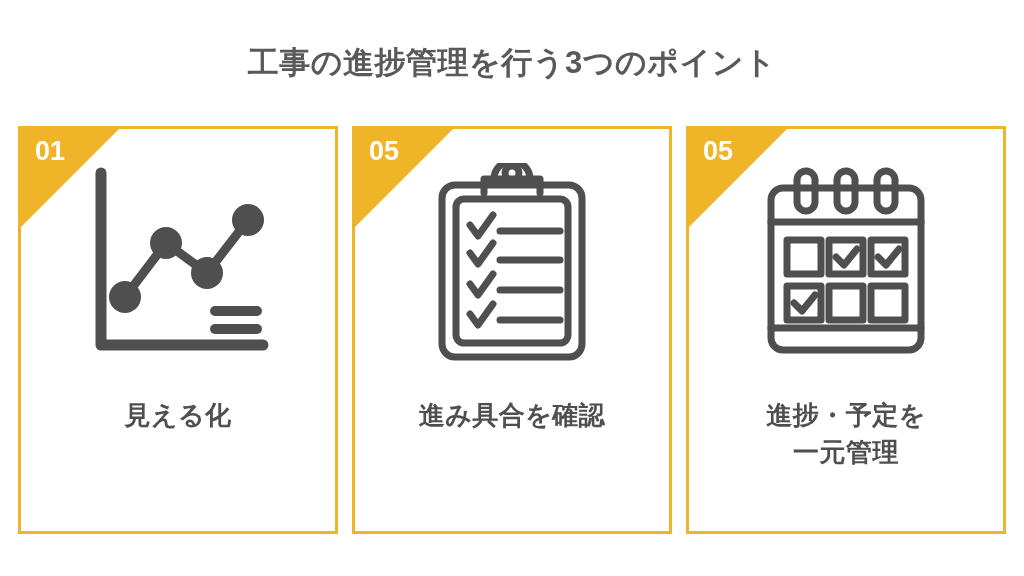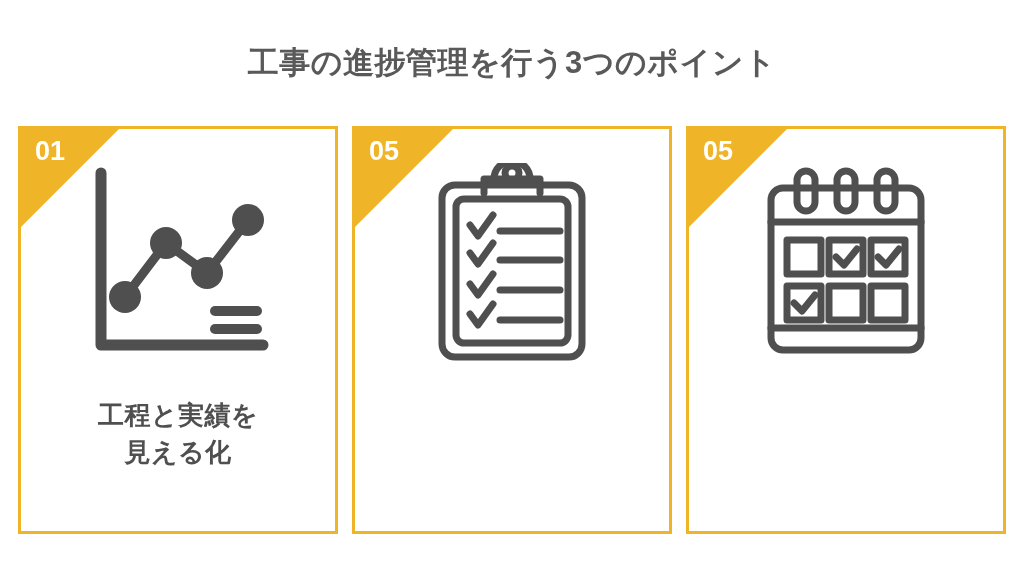--- a/index.html
+++ b/index.html
@@ -131,21 +131,20 @@
             <circle cx="165" cy="57" r="16"></circle>
           </g>
           <g stroke="#4f4f4f" stroke-width="10" stroke-linecap="round">
             <line x1="132" y1="148" x2="174" y2="148"></line>
             <line x1="132" y1="166" x2="174" y2="166"></line>
           </g>
         </svg>
       </div>
 
       <div class="card-caption">
-        <span class="cap-line">工程と実績を</span>
         <span class="cap-line">見える化</span>
       </div>
     </div>
 
     <div class="card">
       <div class="badge"></div>
       <div class="badge-num">05</div>
 
       <div class="icon-wrap">
         <svg width="160" height="200" viewBox="0 0 160 200" aria-hidden="true">
@@ -165,20 +164,21 @@
           <g stroke="#4f4f4f" stroke-width="7" stroke-linecap="round">
             <line x1="68" y1="68" x2="128" y2="68"></line>
             <line x1="68" y1="97" x2="128" y2="97"></line>
             <line x1="68" y1="127" x2="128" y2="127"></line>
             <line x1="68" y1="157" x2="128" y2="157"></line>
           </g>
         </svg>
       </div>
 
       <div class="card-caption">
+        <span class="cap-line">進み具合を確認</span>
       </div>
     </div>
 
     <div class="card">
       <div class="badge"></div>
       <div class="badge-num">05</div>
 
       <div class="icon-wrap">
         <svg width="170" height="195" viewBox="0 0 170 195" aria-hidden="true">
           <g fill="none" stroke="#4f4f4f" stroke-width="7" stroke-linecap="round" stroke-linejoin="round">
@@ -198,16 +198,20 @@
             <rect x="110" y="120" width="34" height="34"></rect>
           </g>
           <g fill="none" stroke="#4f4f4f" stroke-width="7" stroke-linecap="round" stroke-linejoin="round">
             <path d="M75 91 L83 99 L96 83"></path>
             <path d="M117 91 L125 99 L138 83"></path>
             <path d="M33 137 L41 145 L54 129"></path>
           </g>
         </svg>
       </div>
 
+      <div class="card-caption">
+        <span class="cap-line">進捗・予定を</span>
+        <span class="cap-line">一元管理</span>
+      </div>
     </div>
 
   </div>
 </div>
 
 </body></html>

